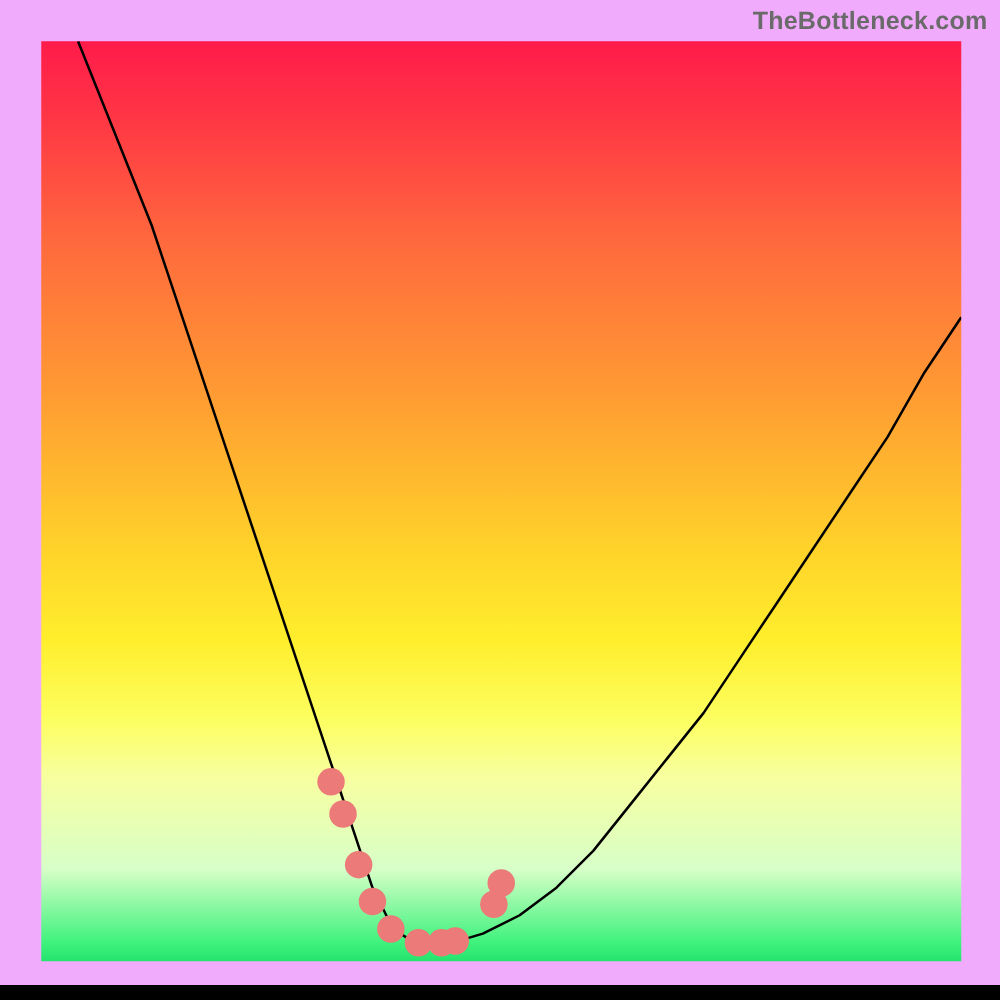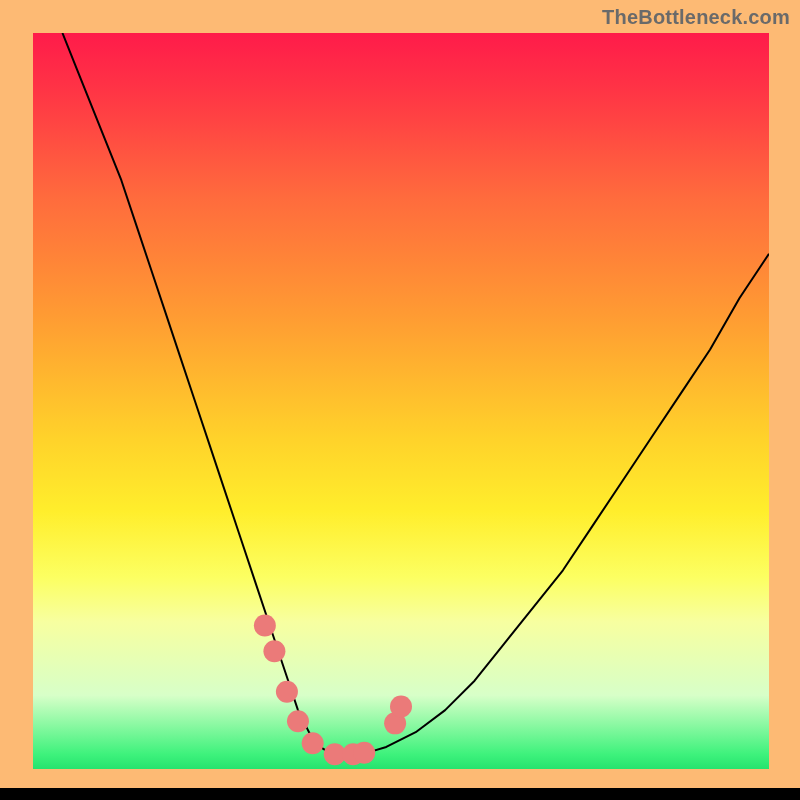--- a/index.html
+++ b/index.html
@@ -9,21 +9,21 @@
     height: 800px;
     background: #000;
     overflow: hidden;
   }
   .frame {
     position: absolute;
     left: 0;
     top: 0;
     width: 800px;
     height: 788px;
-    background: #fdba74;
+    background: #f0abfc;
   }
   .plot-area {
     position: absolute;
     left: 33px;
     top: 33px;
     width: 736px;
     height: 736px;
     background: linear-gradient(
       to bottom,
       #ff1b4a 0%,

